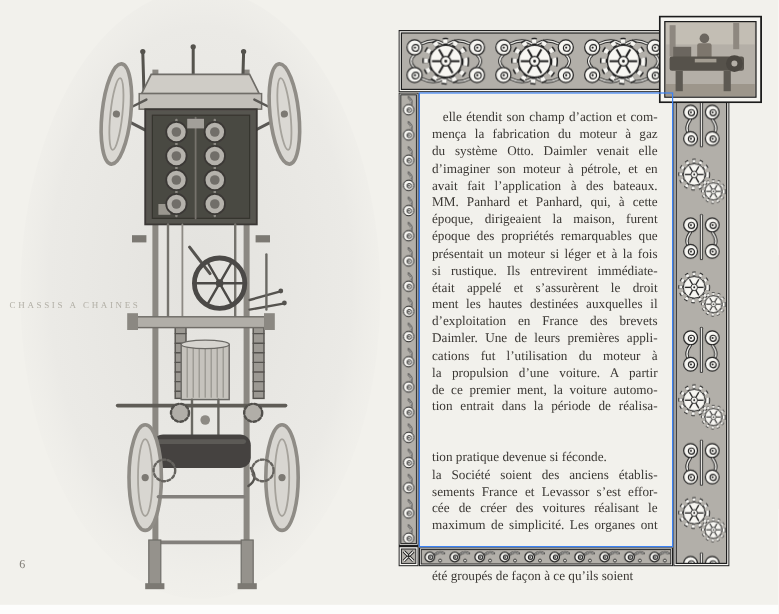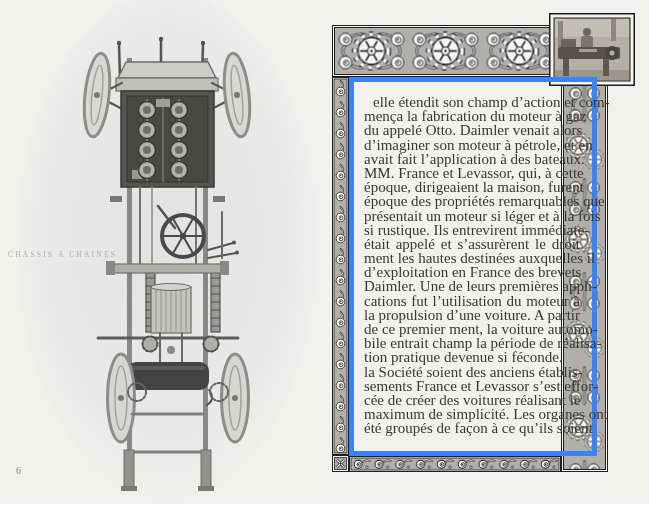--- a/index.html
+++ b/index.html
@@ -24,30 +24,30 @@
   .right-page{position:absolute;left:325px;top:0;width:324px;height:512px;}
   .band{position:absolute;display:block;}
   .band-top{left:7px;top:25px;}      
   .band-left{left:7px;top:77px;}     
   .band-right{left:236px;top:77px;}  
   .band-bottom{left:24px;top:456px;} 
   .band-corner{left:7px;top:455px;}  
   .inset-photo{position:absolute;left:224px;top:13px;} 
   .text-block{
     position:absolute;left:24px;top:77px;   
-    width:248px;height:379px;box-sizing:border-box;
-    border:5px solid #3b82f6;
+    width:212px;height:379px;box-sizing:border-box;
+    border:1px solid #3b82f6;
     padding:13px 12px 0 10px;
-    color:#3a3733;font-size:15px;line-height:14.2px;
+    color:#3a3733;font-size:11px;line-height:14.2px;
   }
   .tline{
     text-align:justify;text-align-last:justify;text-justify:inter-word;
     white-space:nowrap;height:14.2px;overflow:visible;
   }
-  .tline.plast{text-align-last:left;}
+  .tline.plast{text-align-last:left;margin-top:28px;}
   .tline.indent{text-indent:9px;}
   
   .olB{fill:none;stroke:#1f1f1f;stroke-width:2.6;stroke-linecap:round;}
   .olW{fill:none;stroke:#f7f6f2;stroke-width:1.1;stroke-linecap:round;}
   .olB2{fill:none;stroke:#1f1f1f;stroke-width:1.7;stroke-linecap:round;}
   .olW2{fill:none;stroke:#f7f6f2;stroke-width:0.7;stroke-linecap:round;}
   .scan-edge{position:absolute;left:0;bottom:0;width:649px;height:8px;background:#fdfdfc;}
 </style>
 </head>
 <body>
@@ -353,36 +353,36 @@
       <rect x="30" y="36" width="18" height="3" fill="#a39d92"></rect>
       <circle cx="63" cy="40" r="7" fill="#4b4741"></circle>
       <circle cx="63" cy="40" r="2.5" fill="#b4afa7"></circle>
       <rect x="14" y="46" width="6" height="17" fill="#5d5952"></rect>
       <rect x="54" y="46" width="6" height="17" fill="#5d5952"></rect>
     </svg>
 
     <div class="text-block">
         <div class="tline indent">elle étendit son champ d’action et com-</div>
         <div class="tline">mença la fabrication du moteur à gaz</div>
-        <div class="tline">du appelé Otto. Daimler venait alors</div>
+        <div class="tline">du système Otto. Daimler venait elle</div>
         <div class="tline">d’imaginer son moteur à pétrole, et en</div>
         <div class="tline">avait fait l’application à des bateaux.</div>
-        <div class="tline">MM. France et Levassor, qui, à cette</div>
+        <div class="tline">MM. Panhard et Panhard, qui, à cette</div>
         <div class="tline">époque, dirigeaient la maison, furent</div>
         <div class="tline">époque des propriétés remarquables que</div>
         <div class="tline">présentait un moteur si léger et à la fois</div>
         <div class="tline">si rustique. Ils entrevirent immédiate-</div>
         <div class="tline">était appelé et s’assurèrent le droit</div>
         <div class="tline">ment les hautes destinées auxquelles il</div>
         <div class="tline">d’exploitation en France des brevets</div>
         <div class="tline">Daimler. Une de leurs premières appli-</div>
         <div class="tline">cations fut l’utilisation du moteur à</div>
         <div class="tline">la propulsion d’une voiture. A partir</div>
         <div class="tline">de ce premier ment, la voiture automo-</div>
-        <div class="tline">bile entrait champ la période de réalisa-</div>
+        <div class="tline">tion entrait dans la période de réalisa-</div>
         <div class="tline plast">tion pratique devenue si féconde.</div>
         <div class="tline">la Société soient des anciens établis-</div>
         <div class="tline">sements France et Levassor s’est effor-</div>
         <div class="tline">cée de créer des voitures réalisant le</div>
         <div class="tline">maximum de simplicité. Les organes ont</div>
         <div class="tline plast">été groupés de façon à ce qu’ils soient</div>
       </div>
   </div>
 
   <div class="scan-edge"></div>

